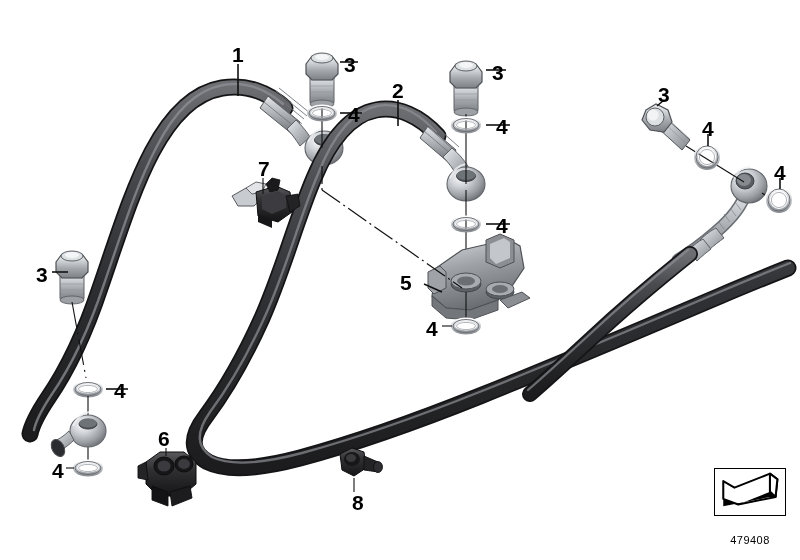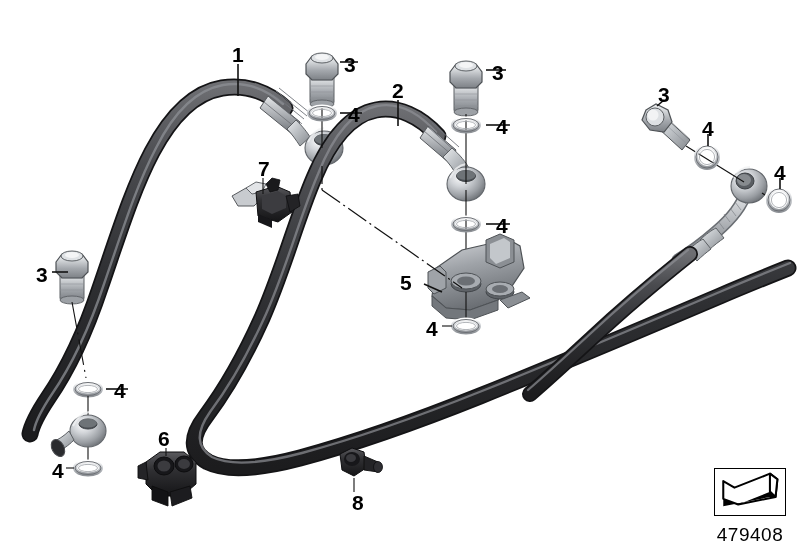--- a/index.html
+++ b/index.html
@@ -7,21 +7,21 @@
   body{width:800px;height:560px;overflow:hidden;
        font-family:"Liberation Sans",sans-serif;}
   #stage{position:relative;width:800px;height:560px;background:#ffffff;}
   #art{position:absolute;inset:0;}
   .lbl{position:absolute;font-family:"Liberation Sans",sans-serif;
        font-weight:bold;font-size:21px;color:#000;line-height:1;
        letter-spacing:0;user-select:none;}
   #idbox{position:absolute;right:14px;bottom:44px;width:72px;height:48px;
          border:1.6px solid #000;background:#fff;box-sizing:border-box;}
   #idnum{position:absolute;right:14px;bottom:14px;width:72px;
-         text-align:center;font-size:19px;color:#000;
+         text-align:center;font-size:11px;color:#000;
          font-family:"Liberation Sans",sans-serif;letter-spacing:.5px;}
 </style>
 </head>
 <body>
 
 <div id="stage">
 
   <svg id="art" viewBox="0 0 800 560" width="800" height="560">
     <defs>
       <linearGradient id="hoseG" x1="0" y1="0" x2="0" y2="1">

